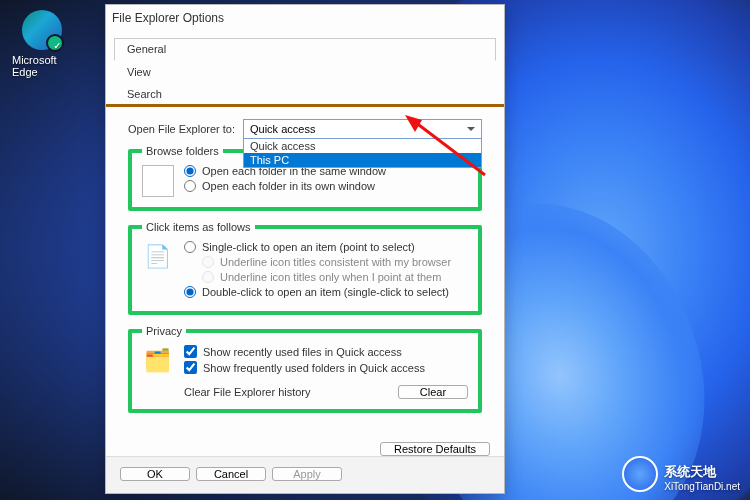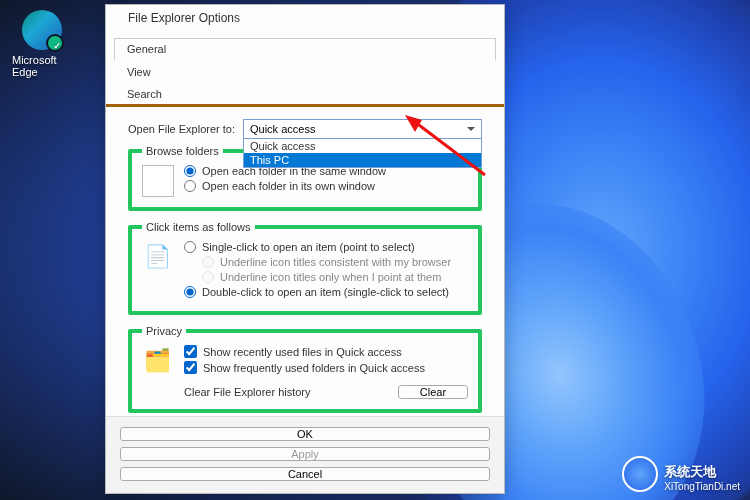--- a/index.html
+++ b/index.html
@@ -47,21 +47,21 @@
     }
     
     .dialog {
       position: absolute; top: 4px; left: 105px;
       width: 400px; height: 490px;
       background: #fdfdfd; border: 1px solid #b8b8b8;
       box-shadow: 0 4px 16px rgba(0,0,0,0.25);
       z-index: 10;
     }
     .titlebar {
-      height: 30px; padding: 6px 22px; font-size: 12px; color: #333;
+      height: 30px; padding: 6px 6px; font-size: 12px; color: #333;
       background: #fdfdfd;
     }
     .tabs {
       display: flex; padding: 0 8px; border-bottom: 3px solid #a16207;
       margin-top: 2px;
       flex-direction: column;
     }
     .tab {
       padding: 4px 12px 5px; font-size: 11px; color: #333;
       border: 1px solid transparent; border-bottom: none;
@@ -132,21 +132,20 @@
       cursor: pointer; padding: 0 10px;
     }
     .btn:disabled { color: #999; }
     
     .restore-row { text-align: right; padding: 4px 14px 8px; }
     .button-row {
       display: flex; gap: 6px; justify-content: flex-start;
       padding: 10px 14px 12px; border-top: 1px solid #ddd;
       position: absolute; bottom: 0; left: 0; right: 0;
       background: #f3f3f3;
-      flex-direction: column;
     }
     
     .arrow {
       position: absolute; top: 110px; left: 400px;
       width: 90px; height: 70px; z-index: 30; pointer-events: none;
     }
     
     .watermark {
       position: absolute; bottom: 8px; right: 10px;
       display: flex; align-items: flex-end; gap: 6px;
@@ -254,22 +253,22 @@
         </div>
       </fieldset>
     </div>
 
     <div class="restore-row">
       <button class="btn" style="min-width:110px">Restore Defaults</button>
     </div>
 
     <div class="button-row">
       <button class="btn">OK</button>
+      <button class="btn">Cancel</button>
       <button class="btn" disabled="">Apply</button>
-      <button class="btn">Cancel</button>
     </div>
   </div>
 
   <svg class="arrow" viewBox="0 0 90 70">
     <line x1="85" y1="65" x2="15" y2="12" stroke="#e11" stroke-width="3"></line>
     <polygon points="5,5 22,10 15,22" fill="#e11"></polygon>
   </svg>
 
   <div class="watermark">
     <div class="watermark-badge"></div>

